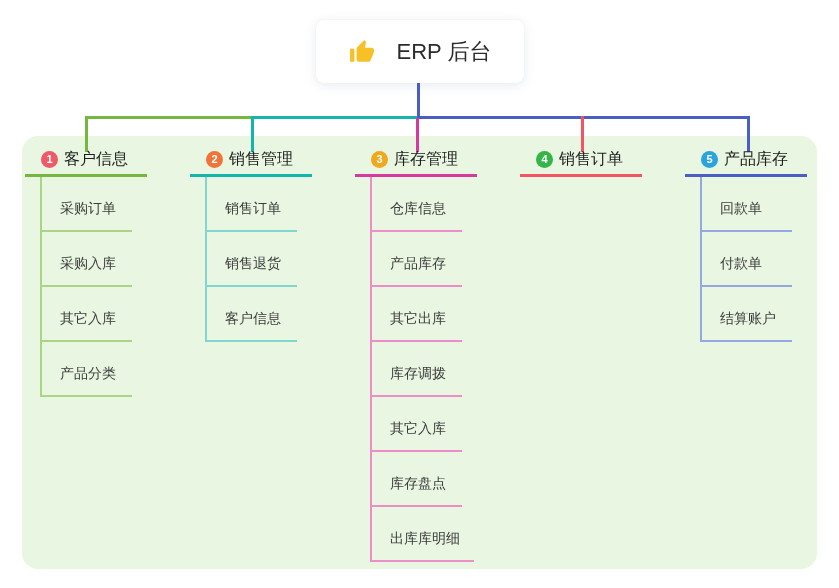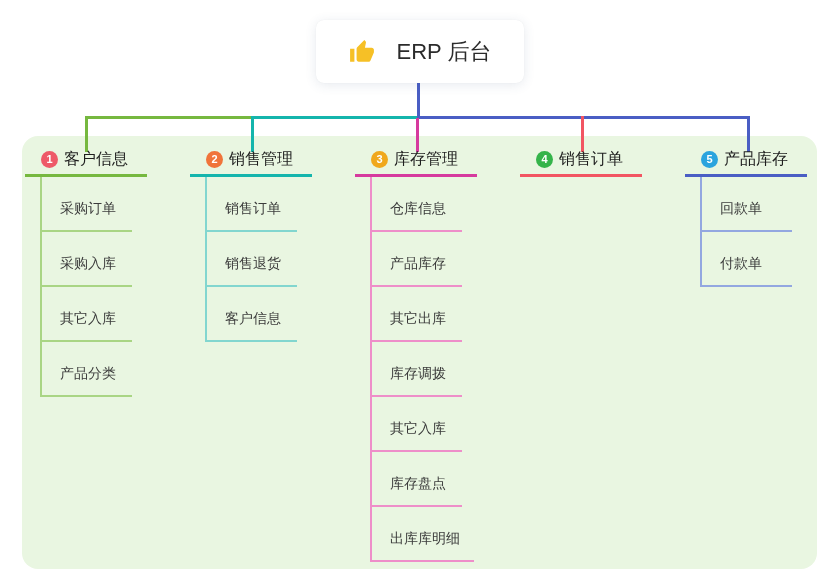--- a/index.html
+++ b/index.html
@@ -153,16 +153,19 @@
       <span class="badge">5</span>
       <span>产品库存</span>
     </div>
     <div class="children">
       <div class="child">
           <span class="child-label">回款单</span>
         </div>
       <div class="child">
           <span class="child-label">付款单</span>
         </div>
+      <div class="child">
+          <span class="child-label">结算账户</span>
+        </div>
     </div>
   </div>
 
 </div>
 
 </body></html>

